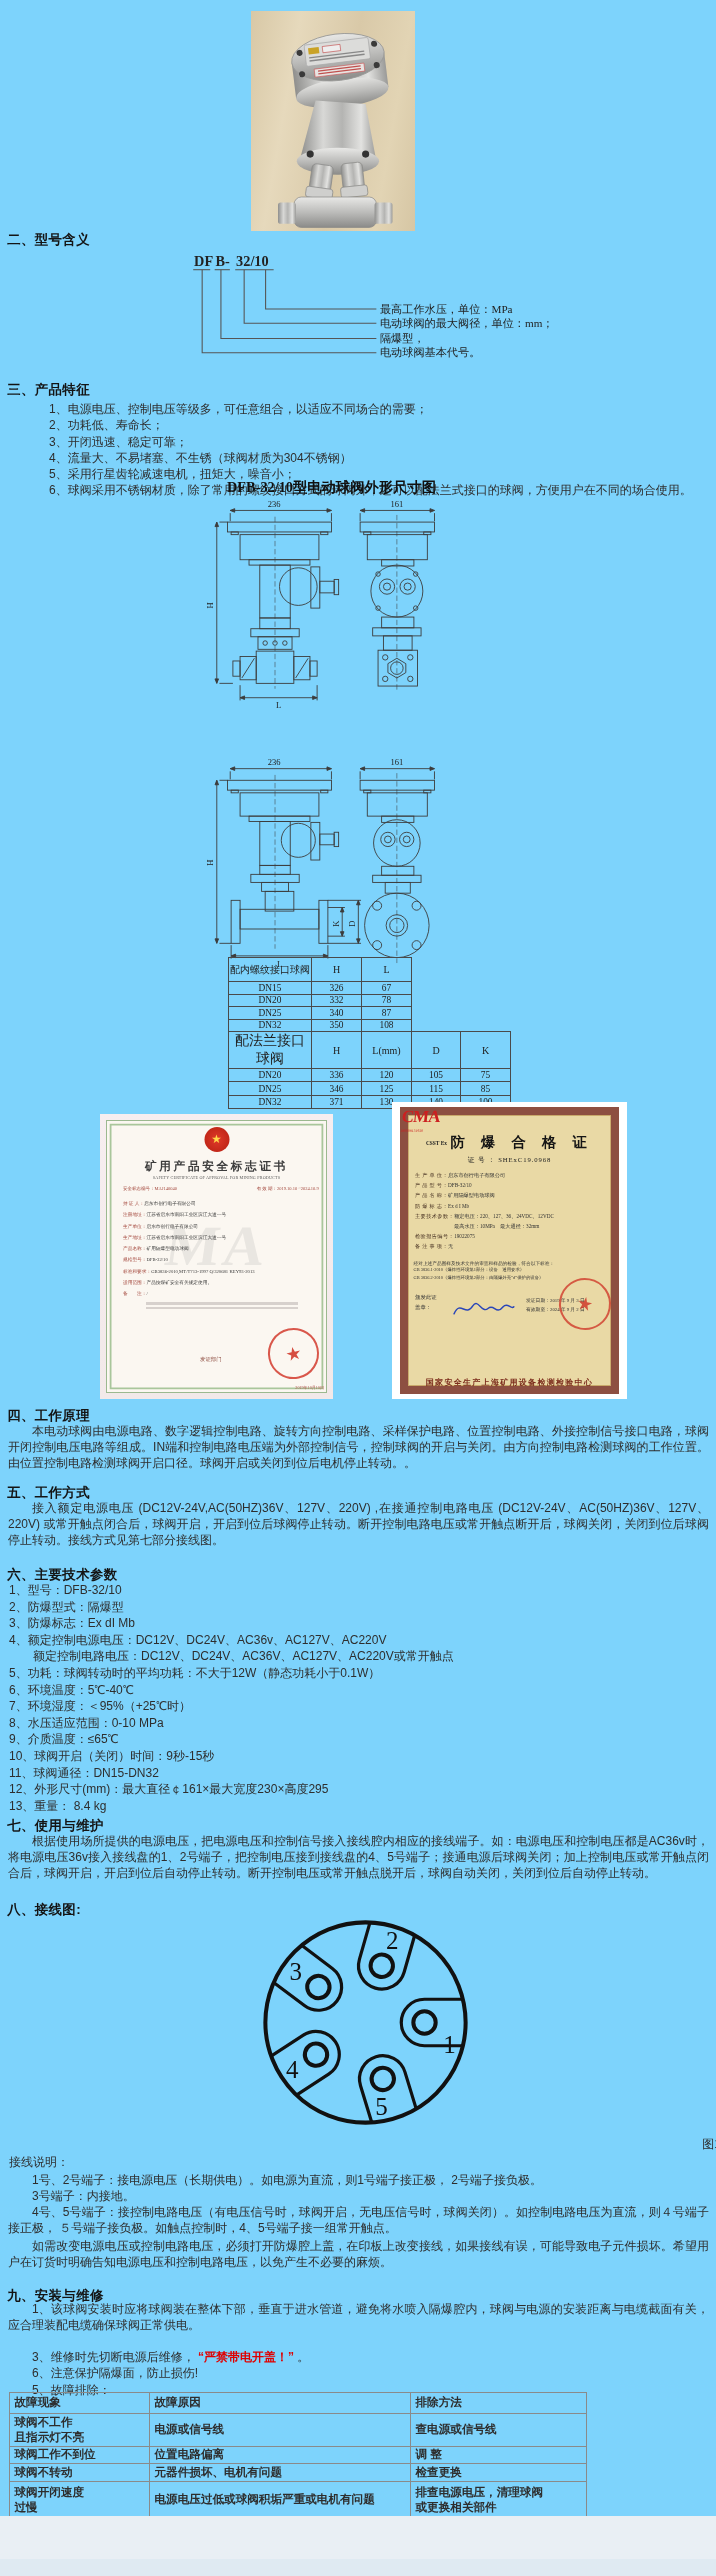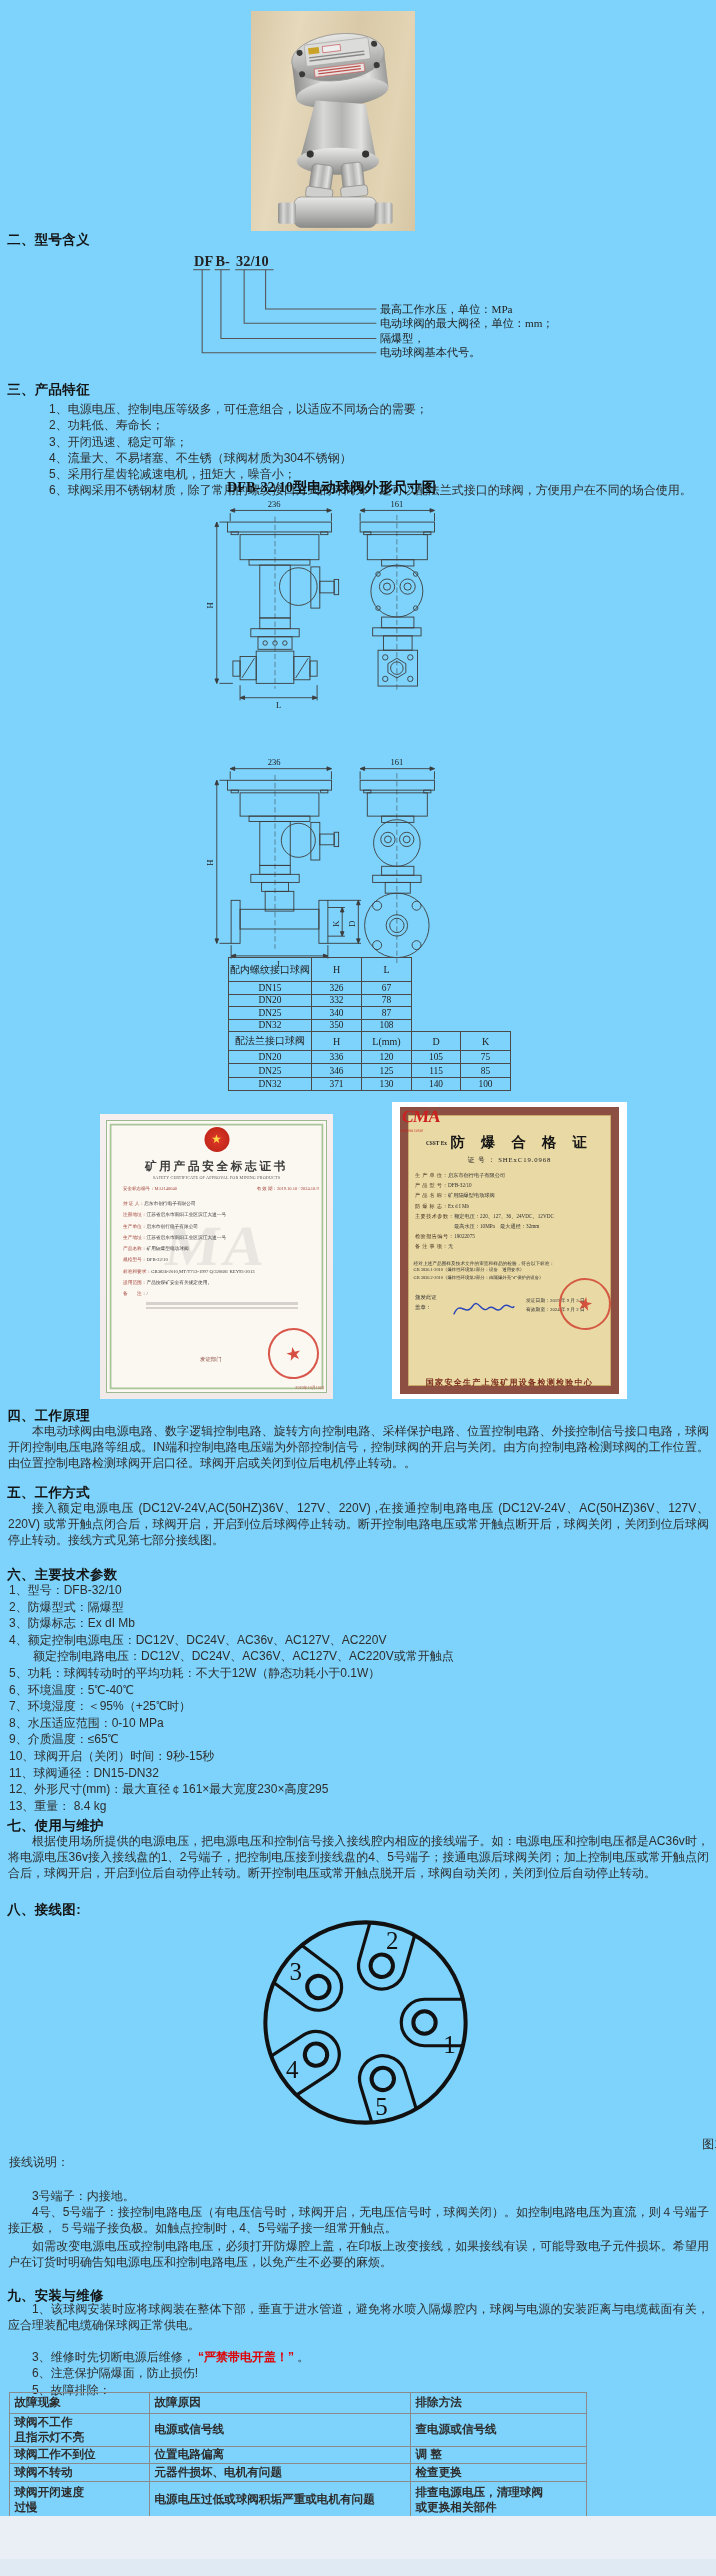--- a/index.html
+++ b/index.html
@@ -346,21 +346,21 @@
       <td>DN32</td>
       <td>350</td>
       <td>108</td>
     </tr>
   </tbody>
     </table>
 
   <table class="dim abs" style="left:228px;top:1031px;">
     <tbody>
         <tr style="height:19px;">
-      <td style="width:82px;font-size:10px;">配法兰接口球阀</td>
+      <td style="width:82px;font-size:14px;">配法兰接口球阀</td>
       <td style="width:49px;font-size:10px;">H</td>
       <td style="width:49px;font-size:10px;">L(mm)</td>
       <td style="width:48px;font-size:10px;">D</td>
       <td style="width:49px;font-size:10px;">K</td>
     </tr>
     <tr style="height:13.4px;">
       <td>DN20</td>
       <td>336</td>
       <td>120</td>
       <td>105</td>
@@ -515,20 +515,21 @@
       <text x="148" y="36">2</text>
       <text x="40" y="70">3</text>
       <text x="36" y="180">4</text>
       <text x="136" y="221">5</text>
     </g>
   </svg>
 
   <div class="abs" style="left:4px;top:2136px;width:717px;text-align:right;font-size:12px;color:#2e2e2e;">图1</div>
 
   <div class="abs" style="left:9px;top:2154px;font-size:12px;color:#2e2e2e;">接线说明：</div>
+  <div class="abs para" style="top:2172px;">1号、2号端子：接电源电压（长期供电）。如电源为直流，则1号端子接正极， 2号端子接负极。</div>
   <div class="abs para" style="top:2188px;">3号端子：内接地。</div>
   <div class="abs para" style="top:2204px;">4号、5号端子：接控制电路电压（有电压信号时，球阀开启，无电压信号时，球阀关闭）。如控制电路电压为直流，则４号端子接正极， ５号端子接负极。如触点控制时，4、5号端子接一组常开触点。</div>
   <div class="abs para" style="top:2238px;">如需改变电源电压或控制电路电压，必须打开防爆腔上盖，在印板上改变接线，如果接线有误，可能导致电子元件损坏。希望用户在订货时明确告知电源电压和控制电路电压，以免产生不必要的麻烦。</div>
 
   <div class="abs h" style="left:7.2px;top:2287px;">九、安装与维修</div>
   <div class="abs para" style="top:2301px;">1、该球阀安装时应将球阀装在整体下部，垂直于进水管道，避免将水喷入隔爆腔内，球阀与电源的安装距离与电缆截面有关，应合理装配电缆确保球阀正常供电。</div>
   <div class="abs para" style="top:2349px;">
     <span>3、维修时先切断电源后维修， </span><span class="red">“严禁带电开盖！”</span><span> 。</span>
   </div>
   <div class="abs para" style="top:2365px;">6、注意保护隔爆面，防止损伤!</div>

